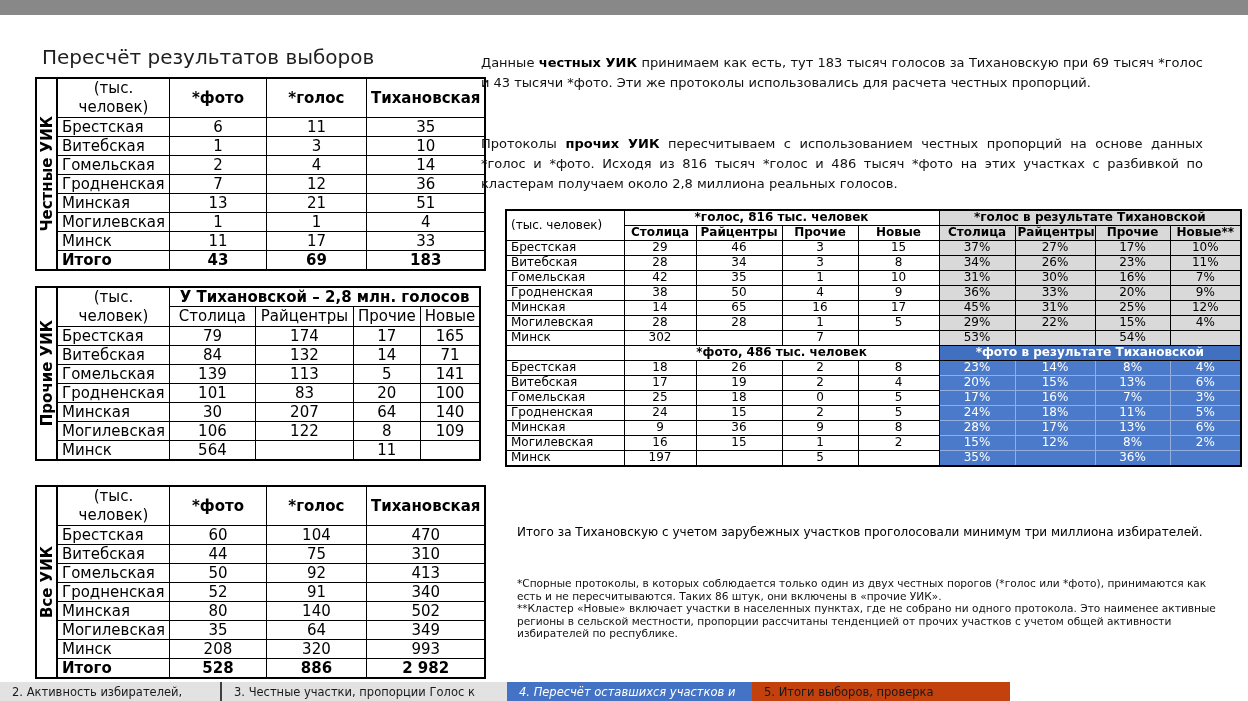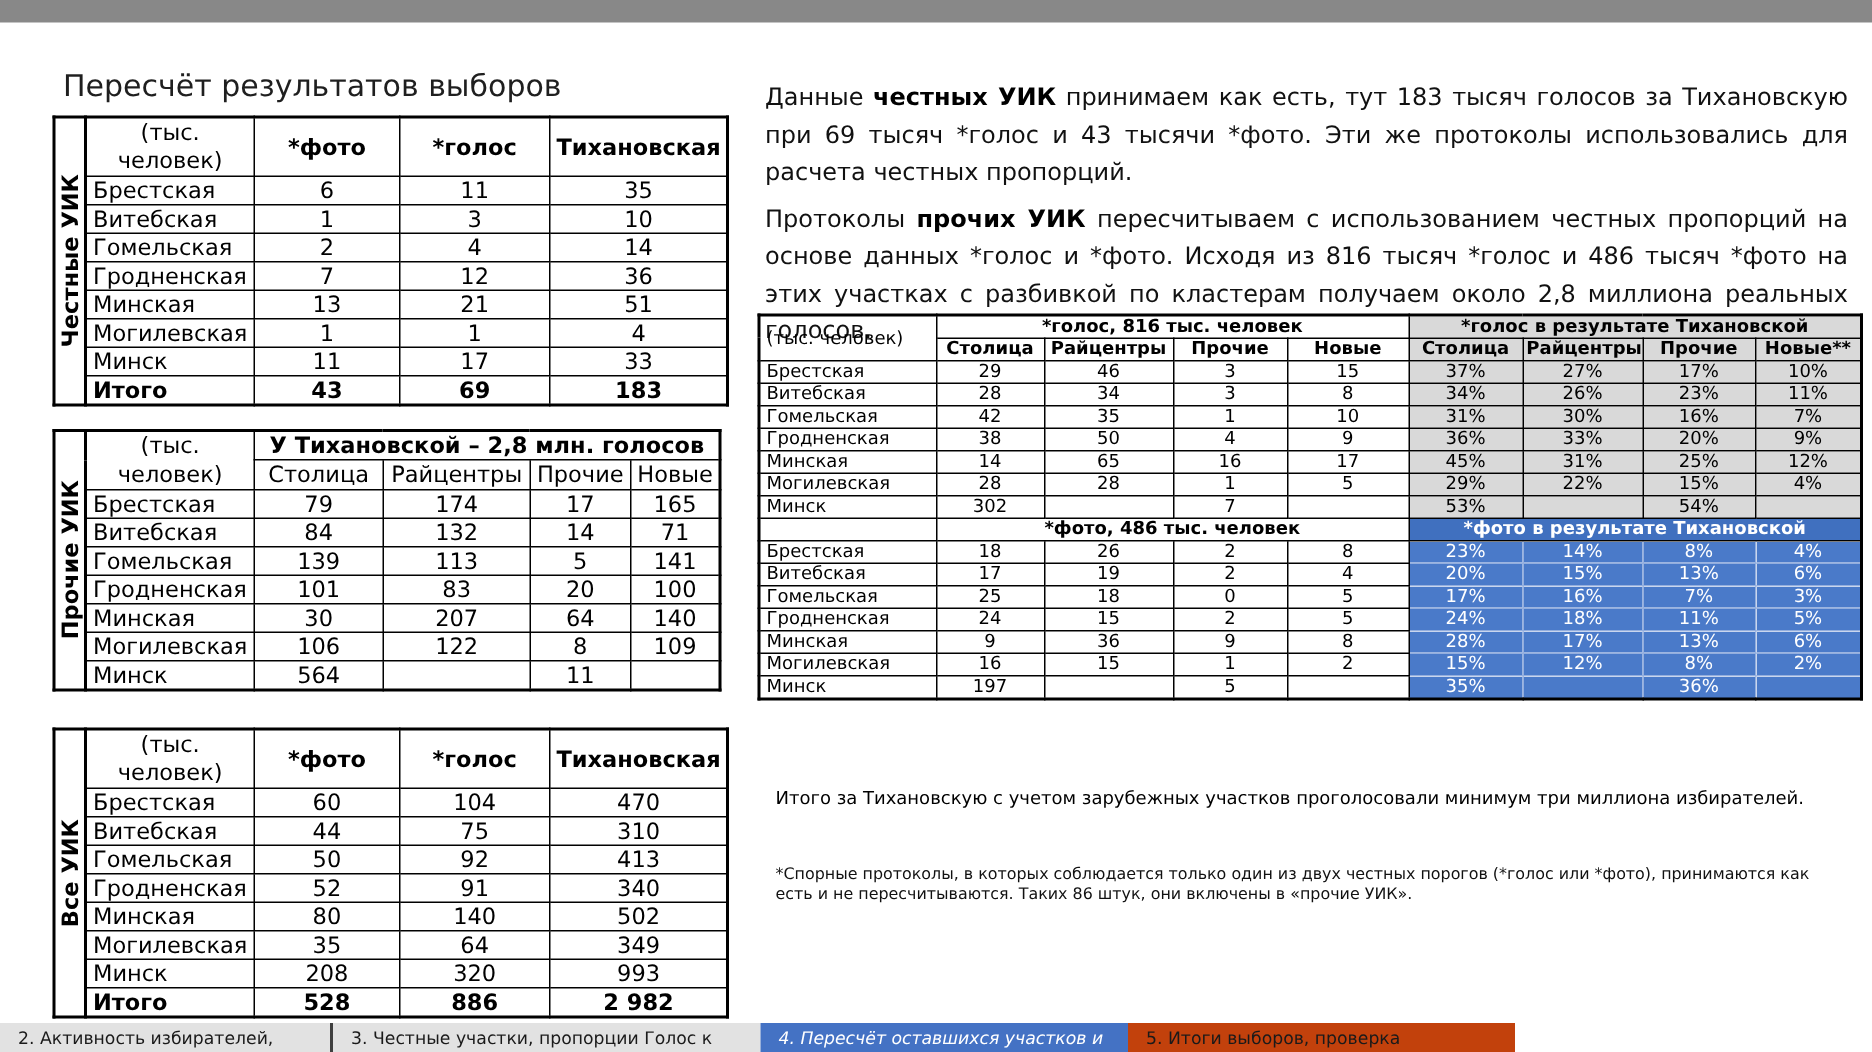--- a/index.html
+++ b/index.html
@@ -26,21 +26,21 @@
                            text-align:center; overflow:hidden; white-space:nowrap; }
   .ltable thead th.corner { font-weight:normal; white-space:normal; line-height:1.25; padding:0 6px; }
   .ltable thead tr.h1 th { height:38px; }
   .ltable td:first-child { text-align:left; }
   .ltable tr.total td { font-weight:bold; }
   #t2 .ltable td { height:19px; }
   #t2 thead th { height:19px; }
   #t2 thead th.corner { height:auto; }
 
   
-  .para { position:absolute; left:510px; width:722px; font-size:16px;
+  .para { position:absolute; left:481px; width:722px; font-size:13px;
           line-height:1.55; text-align:justify; color:#111; }
   #para1 { top:38px; }
   #para2 { top:119px; }
   .para b { color:#000; }
 
   
   #bigwrap { position:absolute; left:505px; top:194px; }
   table.big { border-collapse:collapse; border:2px solid #000; table-layout:fixed;
               width:735px; font-size:12px; }
   .big th, .big td { border:1px solid #000; height:15px; padding:0 2px;
@@ -505,20 +505,21 @@
             <td></td>
           </tr>
         </tbody>
     </table>
   </div>
 
   <div id="conclusion">Итого за Тихановскую с учетом зарубежных участков проголосовали минимум три миллиона избирателей.</div>
 
   <div id="footnotes">
     <p class="fn">*Спорные протоколы, в которых соблюдается только один из двух честных порогов (*голос или *фото), принимаются как есть и не пересчитываются. Таких 86 штук, они включены в «прочие УИК».</p>
+    <p class="fn">**Кластер «Новые» включает участки в населенных пунктах, где не собрано ни одного протокола. Это наименее активные регионы в сельской местности, пропорции рассчитаны тенденцией от прочих участков с учетом общей активности избирателей по республике.</p>
   </div>
 
   <div class="footer">
     <div class="tab tab-2">2. Активность избирателей, методика восстановления итогов голосования.</div>
     <div class="tab tab-3">3. Честные участки, пропорции Голос к честным протоколам.</div>
     <div class="tab tab-4">4. Пересчёт оставшихся участков и общих результатов.</div>
     <div class="tab tab-5">5. Итоги выборов, проверка сценариев, выводы.</div>
   </div>
 
 </div>

